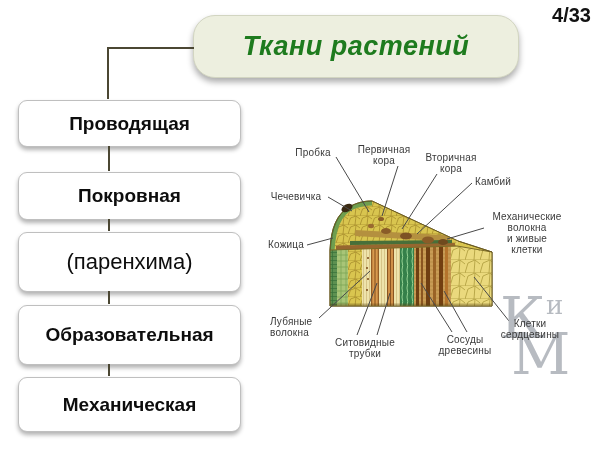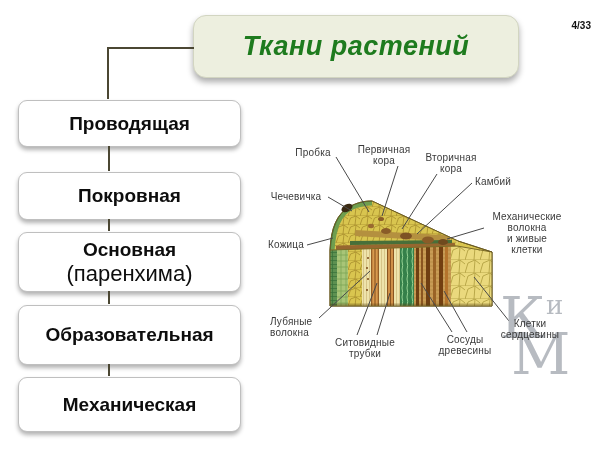--- a/index.html
+++ b/index.html
@@ -2,26 +2,26 @@
 <html><head>
 <meta charset="utf-8">
 <style>
   html,body{margin:0;padding:0;}
   .slide{
     position:relative; width:600px; height:450px;
     background:#ffffff; overflow:hidden;
     font-family:"Liberation Sans", sans-serif;
   }
   .page-num{
-    position:absolute; top:20px; right:9px;
-    font-size:10px; font-weight:bold; color:#121212;
+    position:absolute; top:4px; right:9px;
+    font-size:20px; font-weight:bold; color:#121212;
   }
   .title-box{
     position:absolute; left:193px; top:15px; width:324px; height:61px;
-    background:#edefdf; border:1px solid #d2d5c1; border-radius:13px;
+    background:#edefdf; border:1px solid #d2d5c1; border-radius:22px;
     box-shadow:0 4px 6px rgba(0,0,0,.33);
     display:flex; align-items:center; justify-content:center;
   }
   .title-box .title-text{
     font-size:27px; font-weight:bold; font-style:italic; color:#1e7b1e;
     letter-spacing:.5px;
   }
   .tissue-box{
     position:absolute; left:18px; width:221px;
     background:#ffffff; border:1px solid #bfbfbf; border-radius:9px;
@@ -63,21 +63,20 @@
 
   <div class="tissue-box" id="tb1">
     <span class="box-label">Проводящая</span>
     <span class="box-sub"></span>
   </div>
   <div class="tissue-box" id="tb2">
     <span class="box-label">Покровная</span>
     <span class="box-sub"></span>
   </div>
   <div class="tissue-box" id="tb3">
-    <span class="box-label">Основная</span>
     <span class="box-sub">(паренхима)</span>
   </div>
   <div class="tissue-box" id="tb4">
     <span class="box-label">Образовательная</span>
   </div>
   <div class="tissue-box" id="tb5">
     <span class="box-label">Механическая</span>
     <span class="box-sub"></span>
   </div>
 

